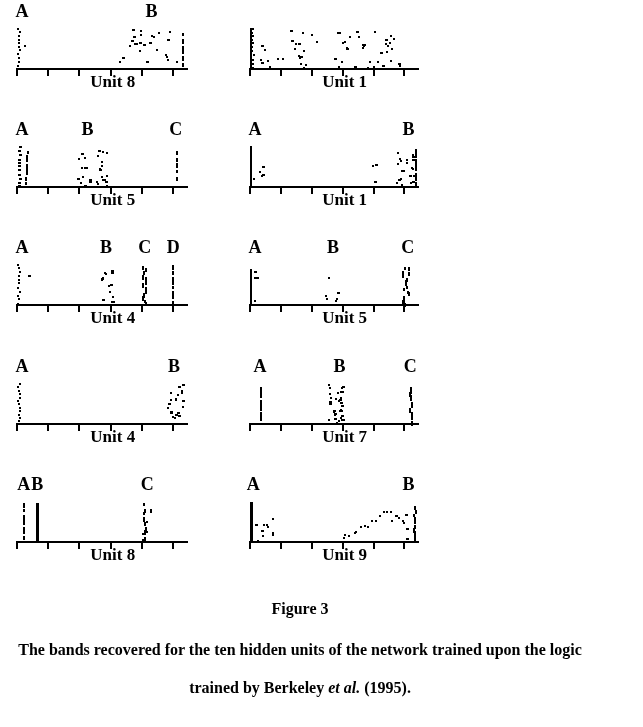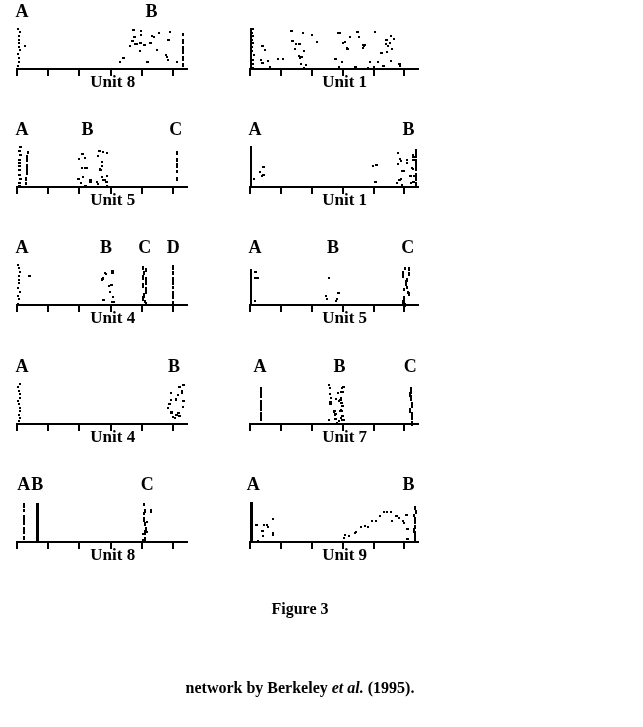--- a/index.html
+++ b/index.html
@@ -682,14 +682,15 @@
         <div class="tick" style="left: 0px;"></div>
         <div class="tick" style="left: 30.876px;"></div>
         <div class="tick" style="left: 61.752px;"></div>
         <div class="tick" style="left: 92.628px;"></div>
         <div class="tick" style="left: 123.504px;"></div>
         <div class="tick" style="left: 154.38px;"></div>
         <div class="unit-label" style="left: 94.62px;">Unit 9</div>
       </div>
     </div>
   <div class="caption" id="cap-title">Figure 3</div>
-  <div class="caption" id="cap-line2"><span>network by Berkeley </span><span class="it">et al.</span><span> (1995).</span></div>
+  <div class="caption" id="cap-line1">The bands recovered for the ten hidden units of the network trained upon the logic</div>
+  <div class="caption" id="cap-line2"><span>trained by Berkeley </span><span class="it">et al.</span><span> (1995).</span></div>
 </div>
 
 </body></html>

